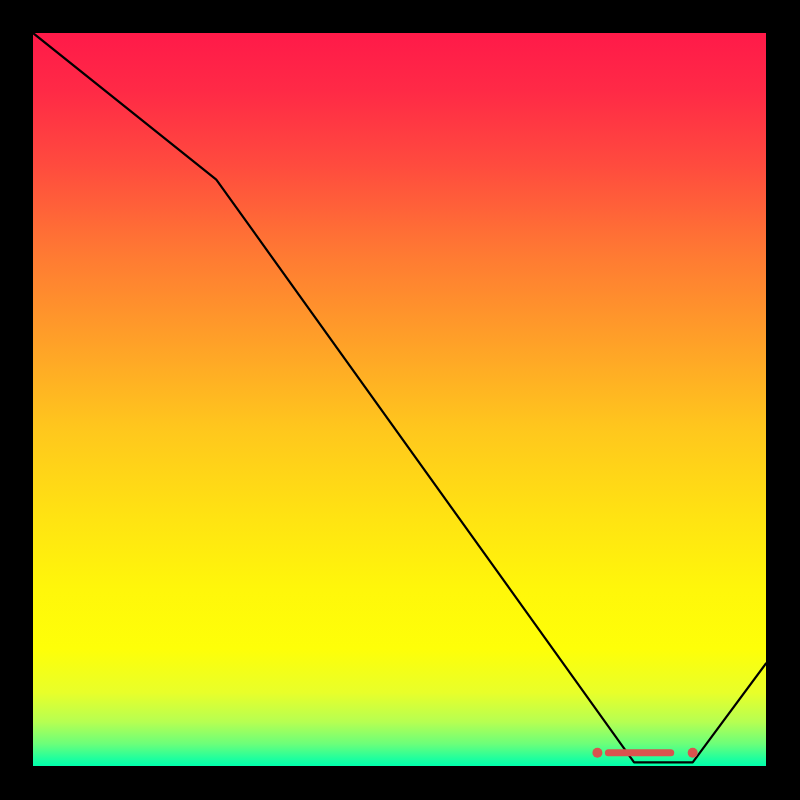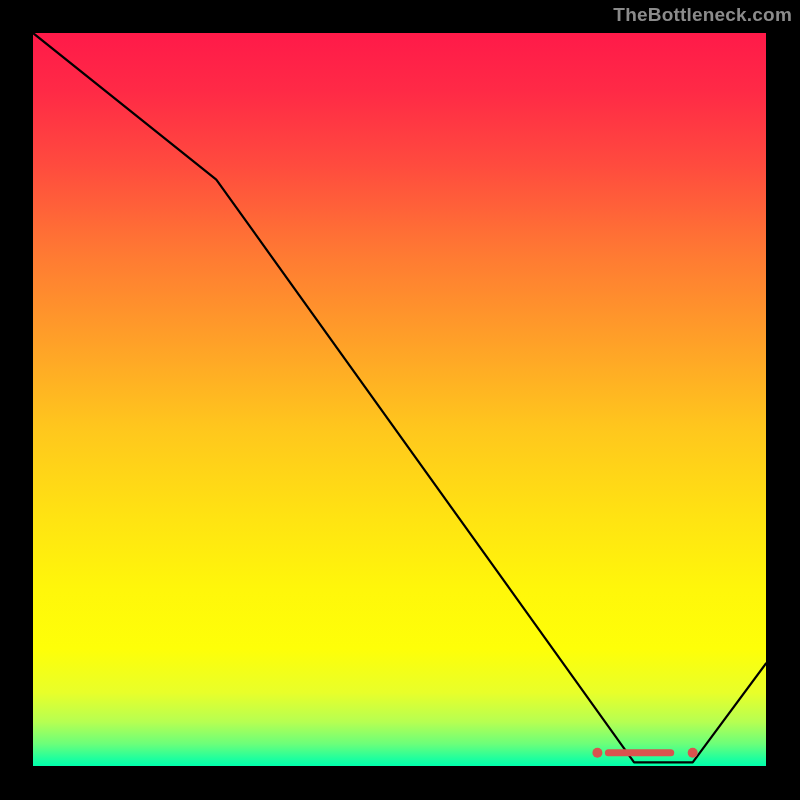--- a/index.html
+++ b/index.html
@@ -53,21 +53,20 @@
   .dash {
     stroke: #d9534f;
     stroke-width: 7;
     stroke-linecap: round;
   }
 </style>
 </head>
 <body>
 
 <div class="frame">
-  <span class="watermark">TheBottleneck.com</span>
 
   <div class="plot-area">
     <svg class="overlay" viewBox="0 0 733 733" preserveAspectRatio="none">
       <path id="curve" class="line-path" d="M0.0 0.0 L183.3 146.6 L601.1 729.3 L659.7 729.3 L733.0 630.4"></path>
       <line id="marker-seg" class="dash" x1="575.405" y1="719.806" x2="637.71" y2="719.806"></line>
       <circle id="marker-dot-0" class="dot" r="5" cx="564.41" cy="719.806"></circle>
       <circle id="marker-dot-1" class="dot" r="5" cx="659.7" cy="719.806"></circle>
     </svg>
   </div>
 </div>

